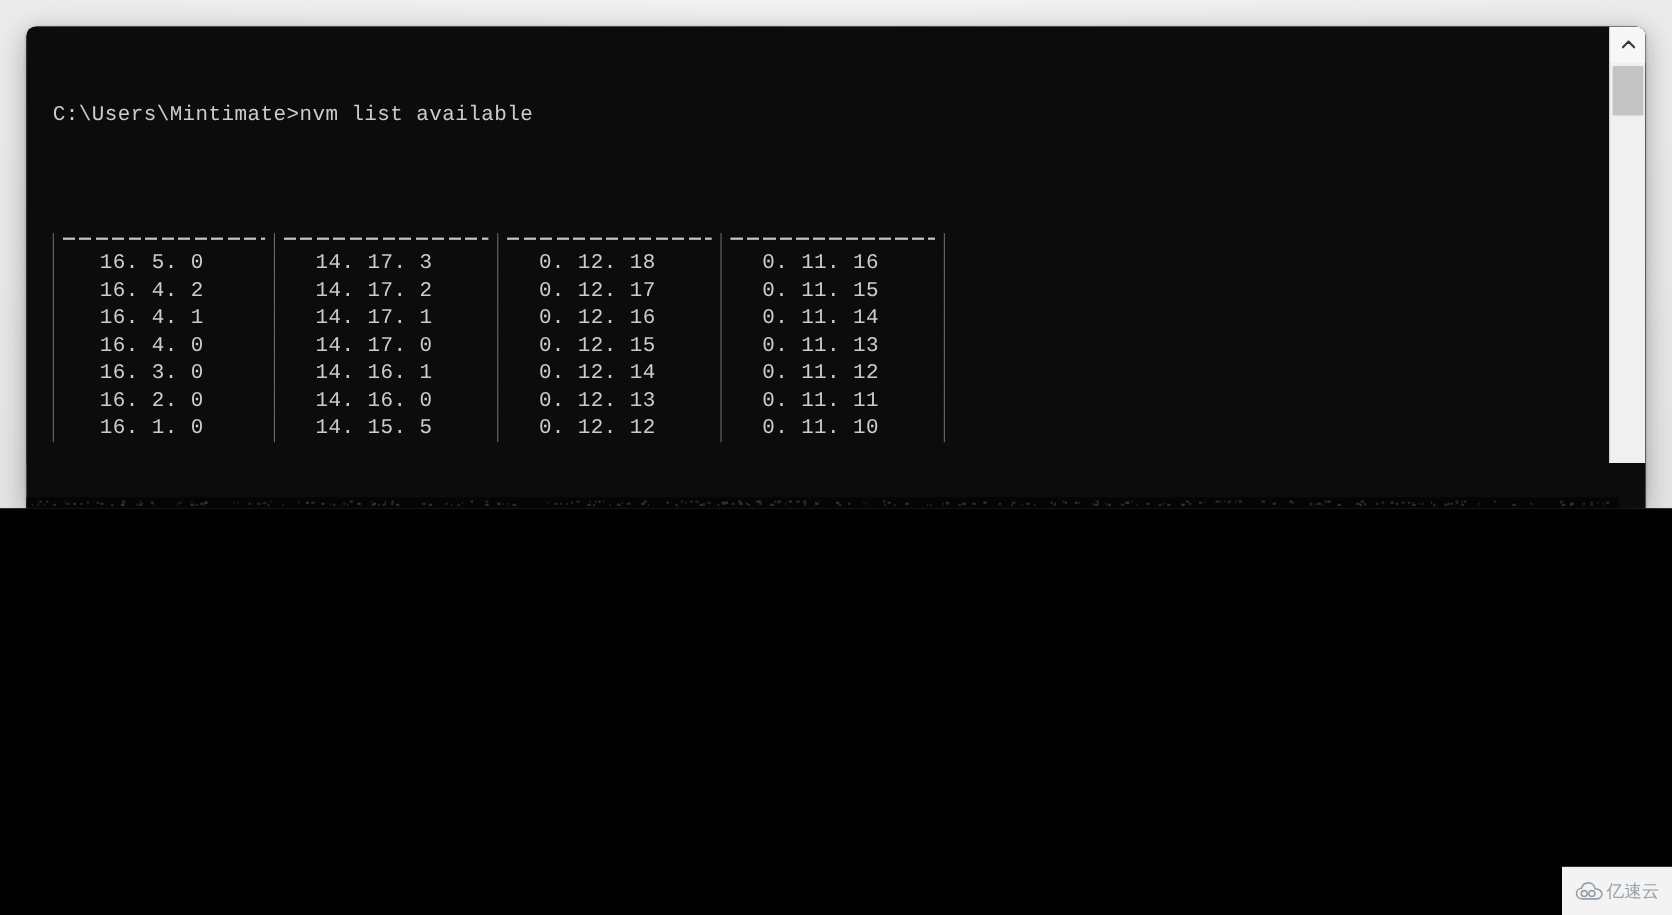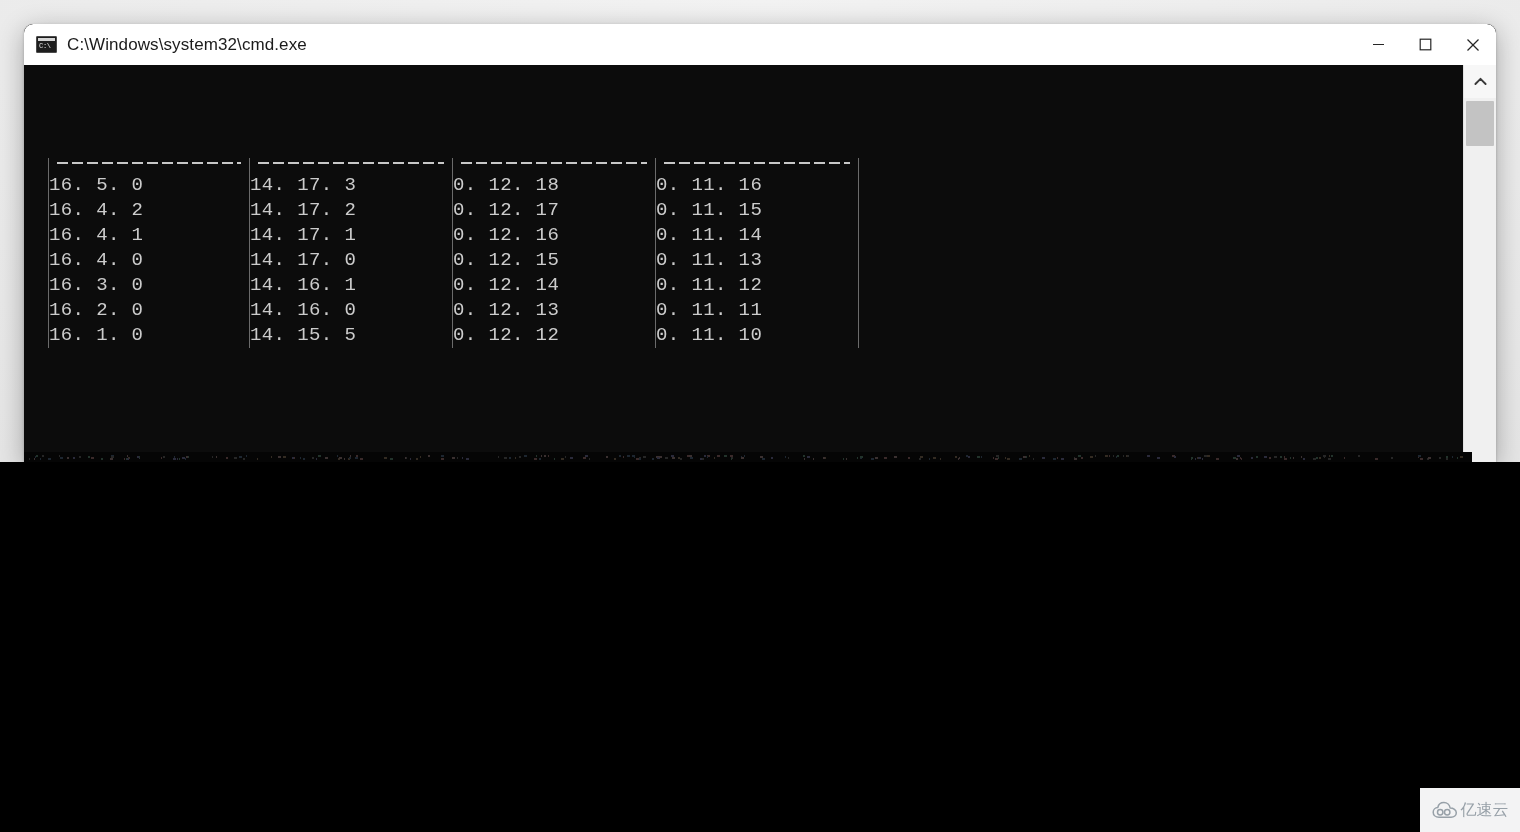--- a/index.html
+++ b/index.html
@@ -170,21 +170,21 @@
     margin-top: 4px;
     background: repeating-linear-gradient(
       to right,
       #c8c8c8 0px, #c8c8c8 11px,
       transparent 11px, transparent 15px
     );
   }
   .tbl-data-cell {
     height: 25px;
     vertical-align: middle;
-    text-align: left;
+    text-align: center;
     padding-right: 22px !important;
     letter-spacing: 0.4px;
   }
   .vbar {
     width: 1px;
     background: #6b6b6b;
     padding: 0 !important;
   }
   .colw-current { width: 178px; }
   .colw-lts     { width: 180px; }
@@ -260,47 +260,25 @@
   }
 </style>
 </head>
 <body>
 
 <div id="page-backdrop"></div>
 <div id="lower-black"></div>
 
 <div id="cmd-window">
 
-  <div id="title-bar">
-    <div id="app-icon"></div>
-    <div id="title-text">C:\Windows\system32\cmd.exe</div>
-
-    <div id="window-controls">
-      <div class="win-btn">
-        <svg width="13" height="13" viewBox="0 0 13 13" aria-hidden="true">
-          <line x1="1" y1="6.5" x2="12" y2="6.5" stroke="currentColor" stroke-width="1.2"></line>
-        </svg>
-      </div>
-      <div class="win-btn">
-        <svg width="13" height="13" viewBox="0 0 13 13" aria-hidden="true">
-          <rect x="1.2" y="1.2" width="10.6" height="10.6" fill="none" stroke="currentColor" stroke-width="1.2"></rect>
-        </svg>
-      </div>
-      <div class="win-btn">
-        <svg width="14" height="14" viewBox="0 0 14 14" aria-hidden="true">
-          <line x1="1.5" y1="1.5" x2="12.5" y2="12.5" stroke="currentColor" stroke-width="1.3"></line>
-          <line x1="12.5" y1="1.5" x2="1.5" y2="12.5" stroke="currentColor" stroke-width="1.3"></line>
-        </svg>
-      </div>
-    </div>
-  </div>
 
   <div id="terminal-body">
 
     <div id="terminal-content">
+      <div id="prompt-line">C:\Users\Mintimate&gt;nvm list available</div>
 
       <table id="nvm-table">
         <thead>
           <tr>
             <td class="vbar"></td>
             <td class="tbl-rule-cell"><div class="rule"></div></td>
             <td class="vbar"></td>
             <td class="tbl-rule-cell"><div class="rule"></div></td>
             <td class="vbar"></td>
             <td class="tbl-rule-cell"><div class="rule"></div></td>

